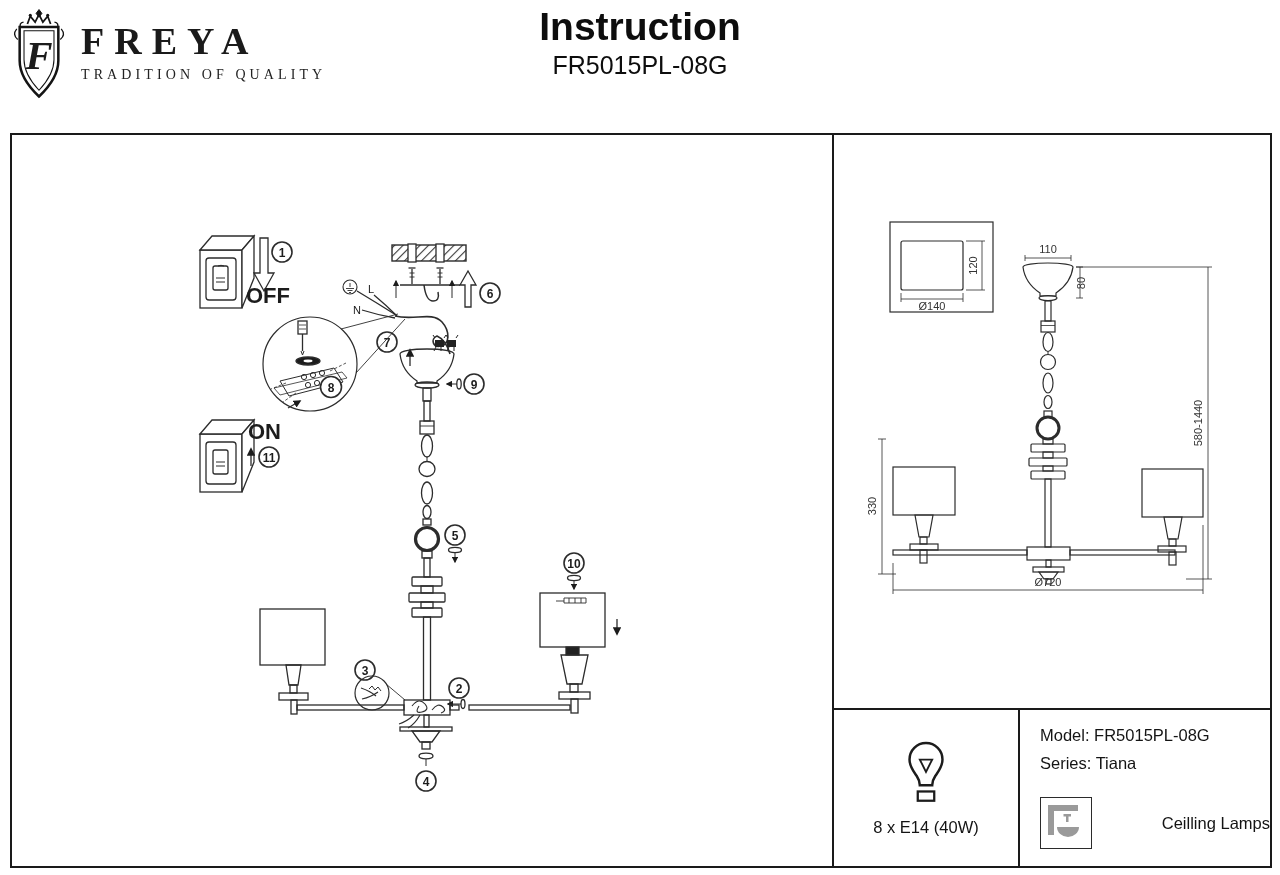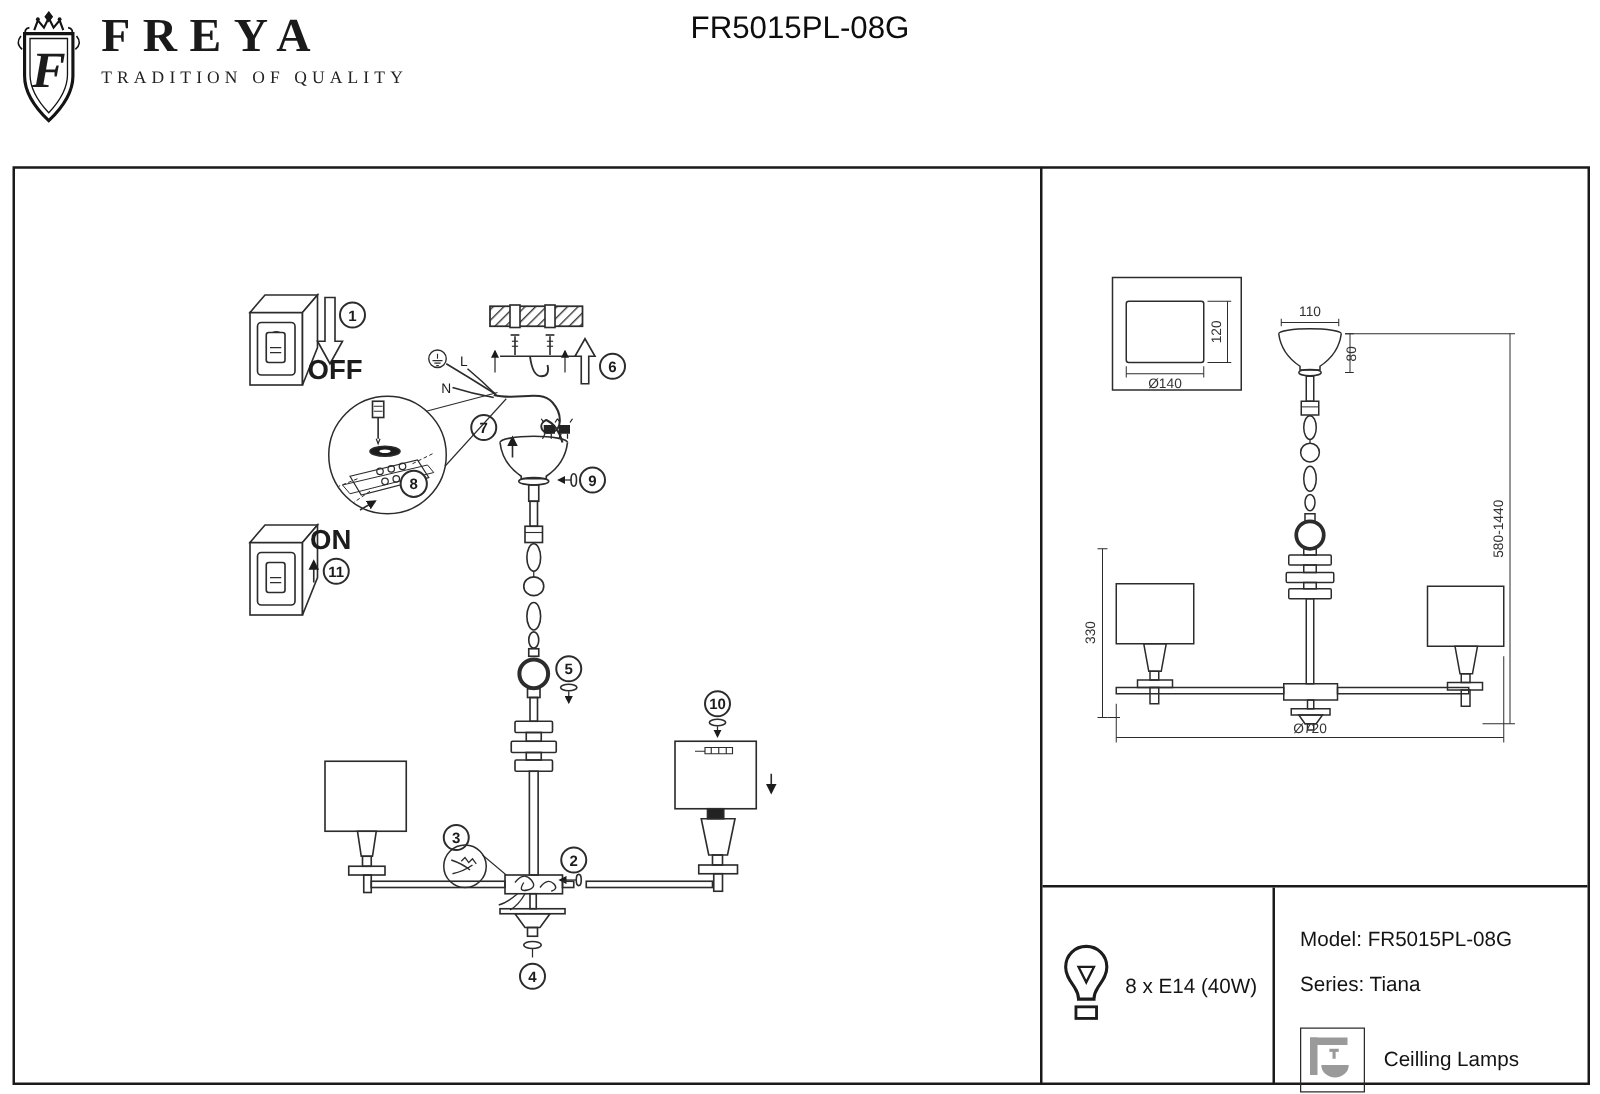--- a/index.html
+++ b/index.html
@@ -1,40 +1,40 @@
 <!DOCTYPE html>
 <html><head>
 <meta charset="utf-8">
 <style>
   html,body{margin:0;padding:0;background:#fff;}
   .page{position:relative;width:1280px;height:875px;background:#fff;overflow:hidden;
         font-family:"Liberation Sans",sans-serif;color:#111;}
   
   .logo{position:absolute;top:6px;left:10px;display:flex;align-items:flex-start;gap:13px;}
-  .brand-col{display:flex;flex-direction:column;margin-top:4px;}
+  .brand-col{display:flex;flex-direction:column;margin-top:16px;}
   .brand{font-family:"Liberation Serif",serif;font-weight:bold;font-size:38px;
          letter-spacing:10px;line-height:1;color:#1a1a1a;}
   .tagline{font-family:"Liberation Serif",serif;font-size:14px;letter-spacing:4.1px;
            margin-top:7px;color:#222;}
   .title-block{position:absolute;top:6px;left:0;width:100%;text-align:center;pointer-events:none;}
   .title{font-size:39px;font-weight:bold;line-height:1.1;color:#0d0d0d;}
   .subtitle{font-size:25px;margin-top:2px;color:#0d0d0d;text-align:center;}
   
   .main{position:absolute;top:133px;left:10px;display:flex;}
   .left-panel{width:824px;height:735px;border:2px solid #1a1a1a;box-sizing:border-box;background:#fff;}
   .right-panel{width:440px;height:735px;border:2px solid #1a1a1a;box-sizing:border-box;
                margin-left:-2px;background:#fff;display:flex;flex-direction:column;}
   .dim-area{height:573px;}
   .info-table{height:158px;border-top:2px solid #1a1a1a;display:flex;}
   .cell-bulb{width:186px;border-right:2px solid #1a1a1a;box-sizing:border-box;display:flex;
-             align-items:center;justify-content:center;gap:8px;}
+             flex-direction:column;align-items:center;justify-content:center;gap:8px;}
   .bulb-label{font-size:16.5px;color:#141414;}
   .cell-info{flex:1;padding:16px 0 0 20px;}
-  .info-line{font-size:16.5px;color:#141414;margin-bottom:9px;margin-top:17px;}
-  .cat-row{display:flex;align-items:center;gap:15px;margin-top:24px;}
+  .info-line{font-size:16.5px;color:#141414;margin-bottom:9px;}
+  .cat-row{display:flex;align-items:center;gap:15px;margin-top:24px;justify-content:space-between;}
   .icon-box{width:52px;height:52px;border:1.5px solid #2b2b2b;display:flex;
             align-items:center;justify-content:center;box-sizing:border-box;}
   .cat-label{font-size:16.5px;color:#141414;}
   
   text{font-family:"Liberation Sans",sans-serif;fill:#1c1c1c;}
   .big-label{font-size:22px;font-weight:bold;}
   .wire-label{font-size:11px;}
   .co-num{font-size:12px;font-weight:bold;}
   .dim-t{font-size:11px;fill:#333;}
 </style>
@@ -57,20 +57,21 @@
       </g>
       <text x="30" y="64" text-anchor="middle" style="font-family:'Liberation Serif',serif;font-style:italic;font-weight:bold;font-size:42px">F</text>
     </svg>
     <div class="brand-col">
       <div class="brand">FREYA</div>
       <div class="tagline">TRADITION OF QUALITY</div>
     </div>
   </div>
 
   <div class="title-block">
+    <div class="title">Instruction</div>
     <div class="subtitle">FR5015PL-08G</div>
   </div>
 
   <div class="main">
 
     <div class="left-panel">
       <svg width="820" height="731" viewBox="0 0 820 731">
         <defs>
           <pattern id="hatch" width="6" height="6" patternUnits="userSpaceOnUse" patternTransform="rotate(45)">
             <line x1="0" y1="0" x2="0" y2="6" stroke="#3a3a3a" stroke-width="2.2"></line>

